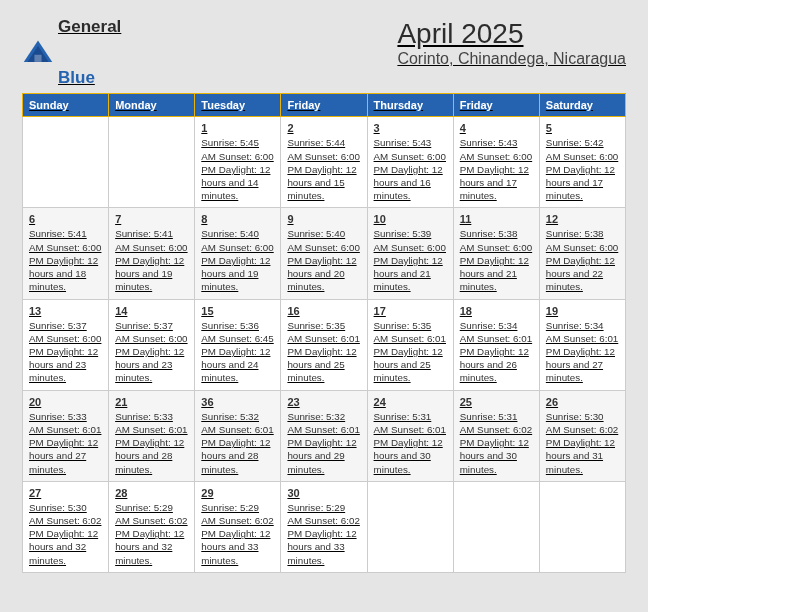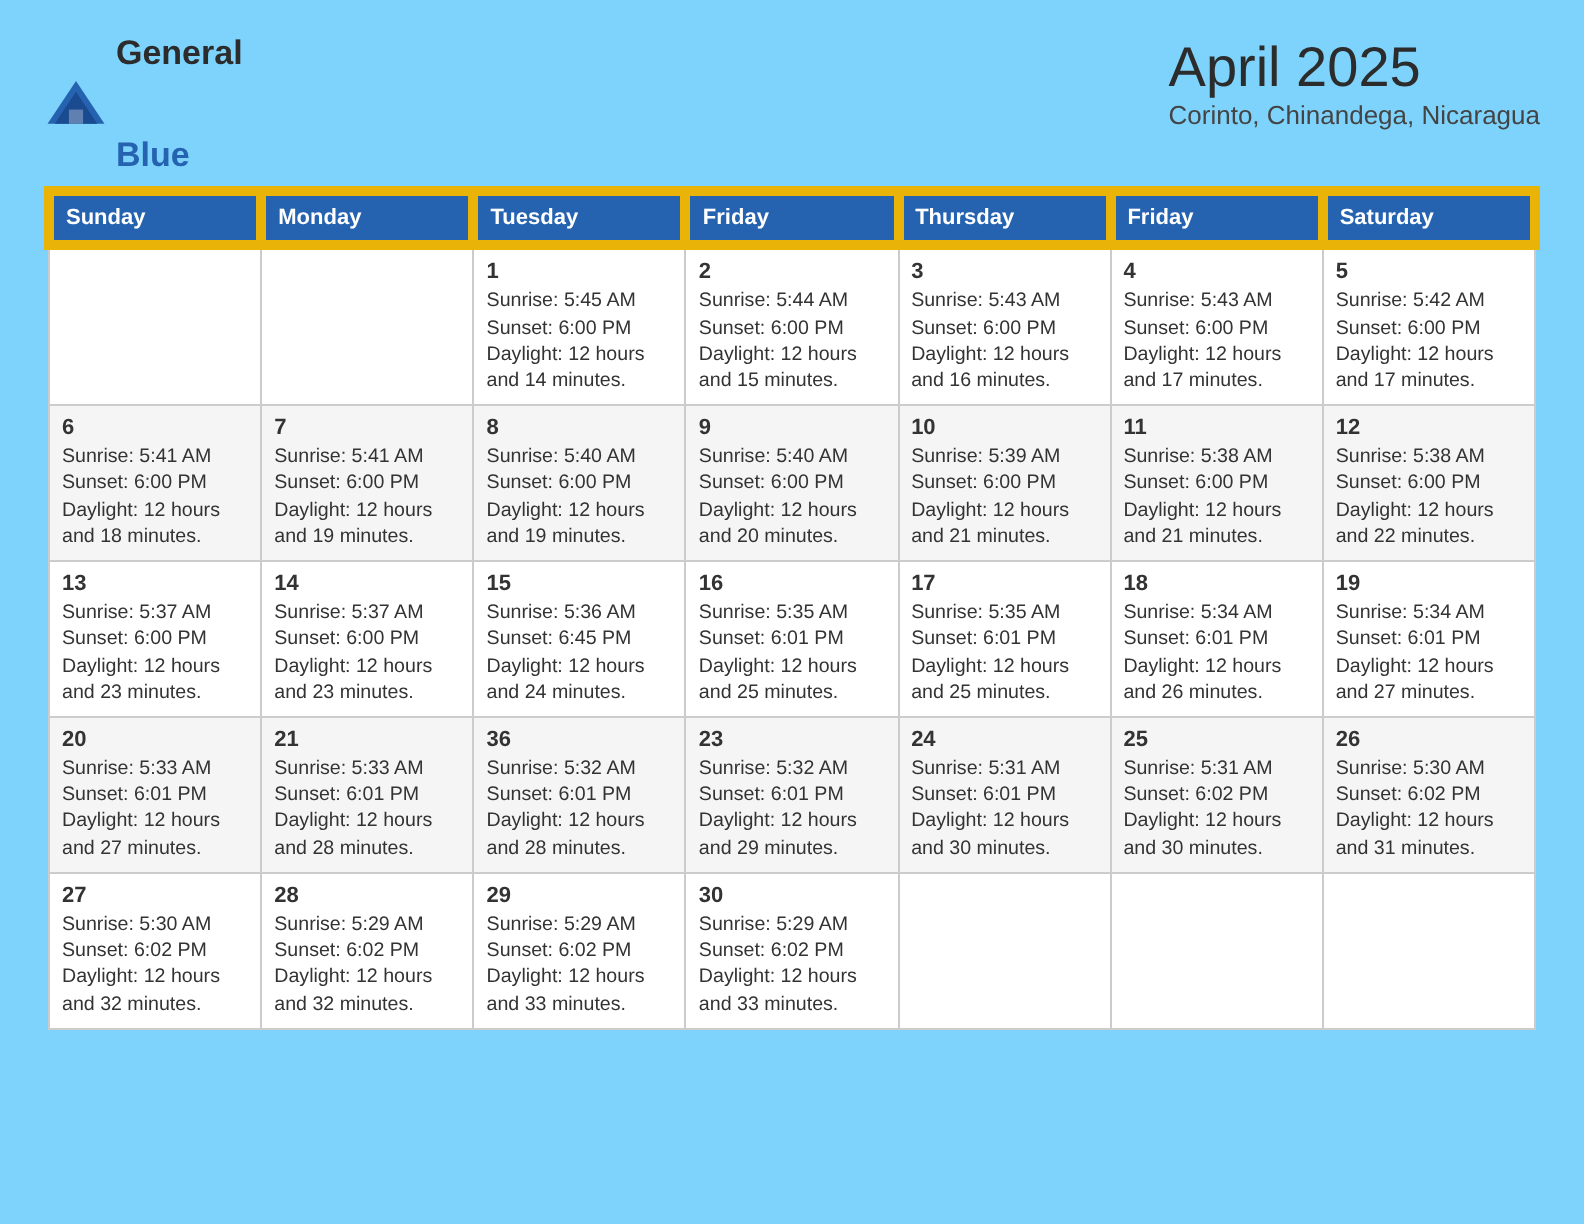--- a/index.html
+++ b/index.html
@@ -4,24 +4,25 @@
   <style>
     * { box-sizing: border-box; margin: 0; padding: 0; }
     body {
       font-family: Arial, sans-serif;
       background: #fff;
       width: 792px;
       min-height: 612px;
       padding: 0;
     }
     .page {
-      width: 792px;
+      width: 648px;
       min-height: 612px;
-      background: #7dd3fc;
+      background: #e5e5e5;
       padding: 18px 22px 18px 22px;
+      text-decoration: underline;
     }
     .header {
       display: flex;
       justify-content: space-between;
       align-items: flex-start;
       margin-bottom: 6px;
     }
     .logo {
       display: flex;
       align-items: center;
@@ -42,36 +43,36 @@
       margin-right: 4px;
     }
     .title-block {
     }
     .month-title {
       font-size: 28px;
       color: #2c2c2c;
       font-weight: normal;
     }
     .location {
-      font-size: 13px;
+      font-size: 16px;
       color: #444;
     }
     .calendar {
       width: 100%;
       border-collapse: collapse;
       font-size: 10.5px;
     }
     .calendar thead th {
       background: #2563b0;
       color: #fff;
       text-align: left;
       padding: 5px 6px;
       font-size: 11px;
       font-weight: bold;
-      border: 5px solid #eab308;
+      border: 1px solid #eab308;
     }
     .calendar tbody td {
       border: 1px solid #ccc;
       vertical-align: top;
       padding: 5px 6px;
       width: calc(100% / 7);
       min-height: 80px;
       color: #333;
       background: #fff;
     }

